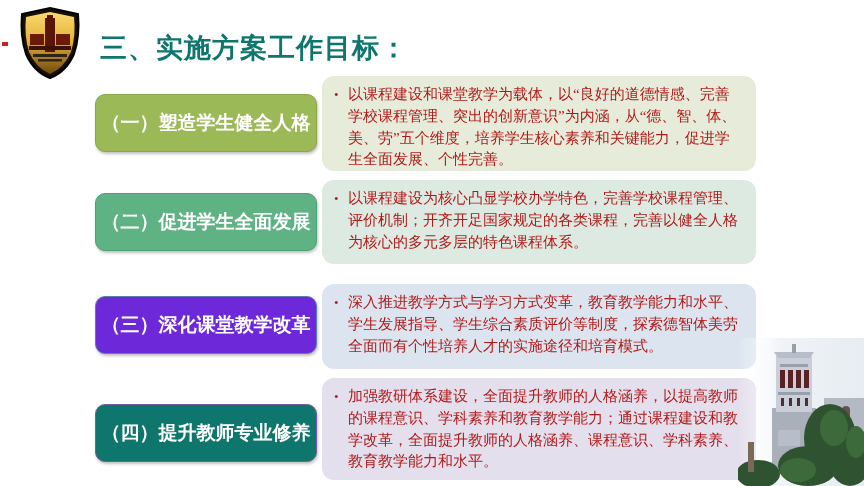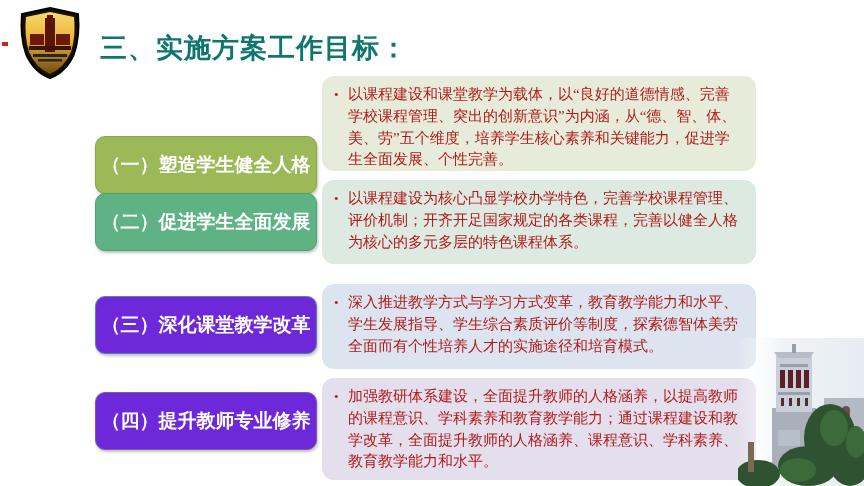--- a/index.html
+++ b/index.html
@@ -25,24 +25,24 @@
   .row-content{
     position:absolute;left:322px;width:434px;
     border-radius:12px;box-sizing:border-box;
     padding:8px 12px 6px 12px;
     color:#b01a1a;
     font-family:"Liberation Serif", serif;
     font-size:15px;line-height:1.45;
   }
   .bullet-line{display:flex;}
   .bullet{flex:0 0 14px;font-size:13px;padding-top:2px;}
-  .label-1{top:94px;background:#9cb958;border:1px solid #88a748;margin-top:42px;}
+  .label-1{top:94px;background:#9cb958;border:1px solid #88a748;}
   .label-2{top:193px;background:#5fb284;border:1px solid #4da173;}
   .label-3{top:296px;background:#6d28d9;border:1px solid #5b82a3;}
-  .label-4{top:392px;background:#6d28d9;border:1px solid #7a5b9d;}
+  .label-4{top:404px;background:#0f766e;border:1px solid #7a5b9d;}
   .content-1{top:76px;height:95px;background:#e7ecda;}
   .content-2{top:180px;height:84px;background:#ddeae1;}
   .content-3{top:284px;height:85px;background:#dce5ef;}
   .content-4{top:378px;height:102px;background:#e4dfec;}
   .campus-photo{position:absolute;right:0;bottom:0;width:126px;height:148px;z-index:3;}
 </style>
 </head>
 <body>
 
 <div class="red-mark"></div>

